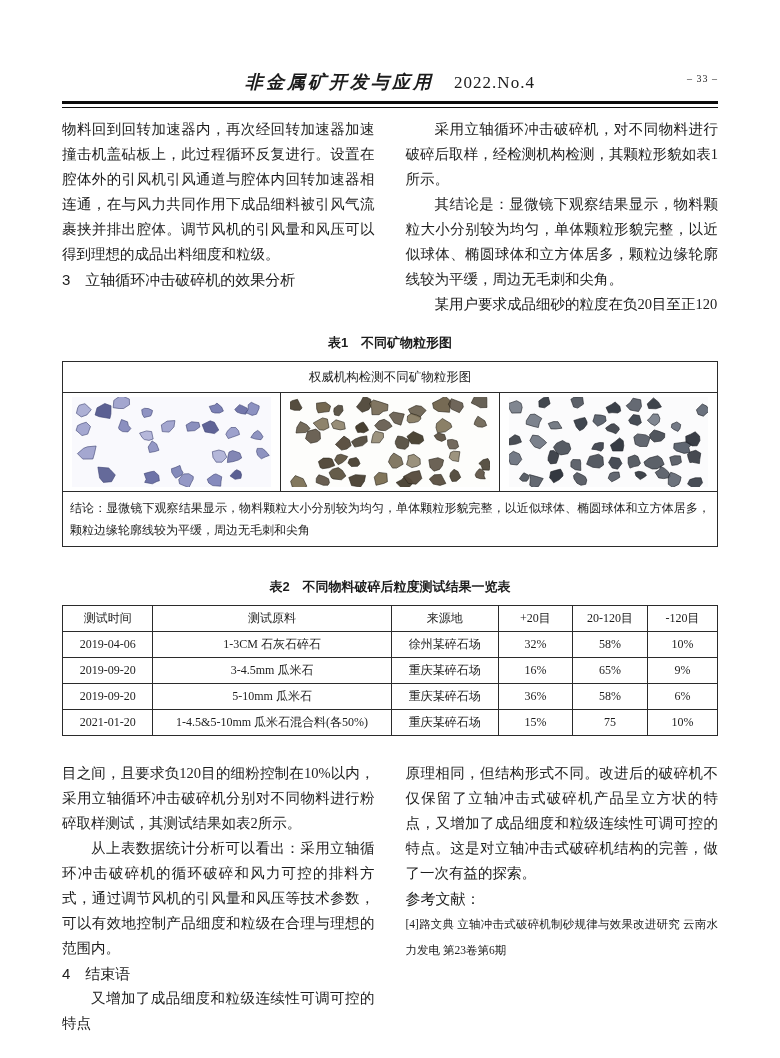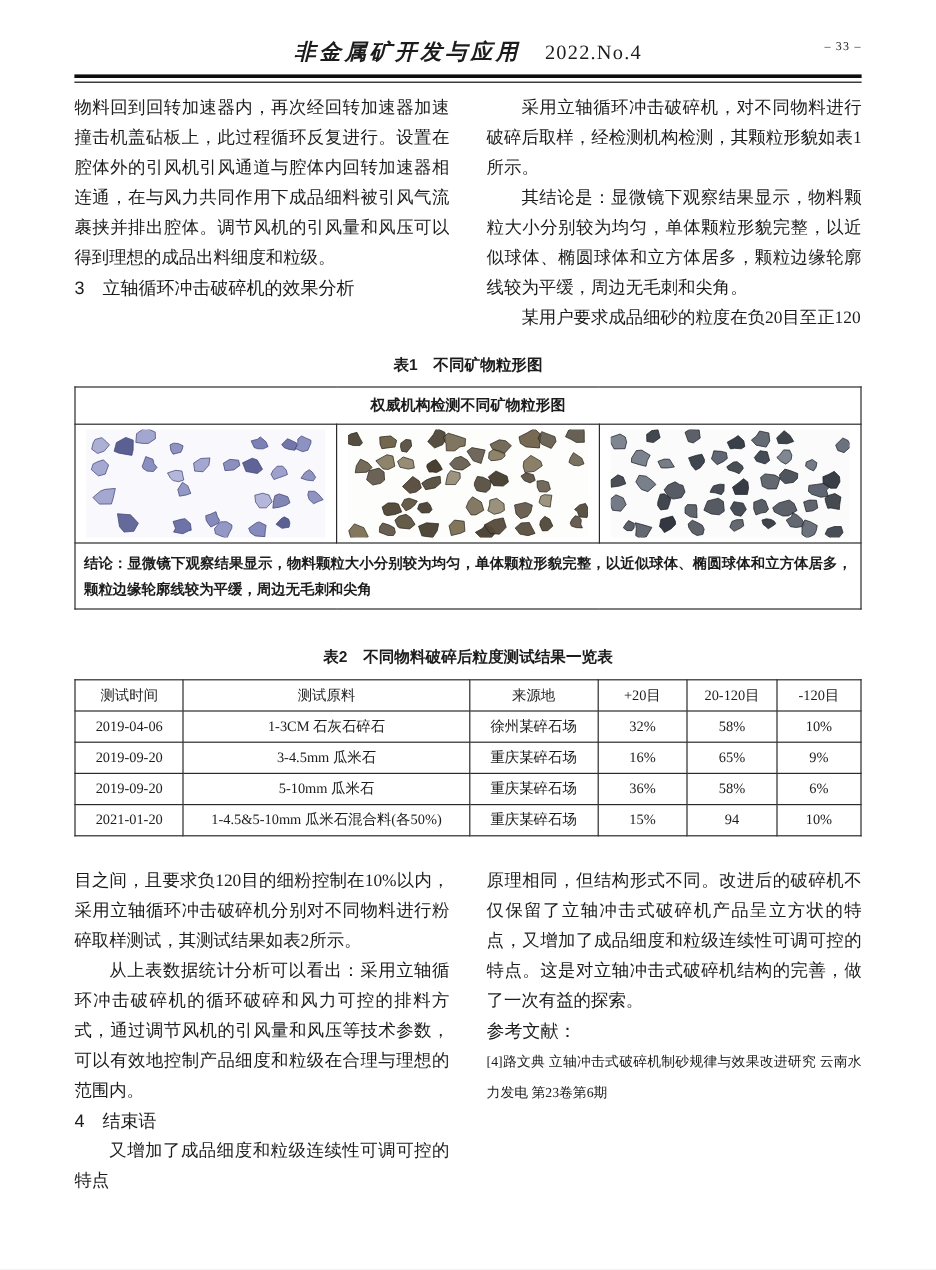--- a/index.html
+++ b/index.html
@@ -2,21 +2,21 @@
 <html><head>
 <meta charset="utf-8">
 <style>
   html,body{margin:0;padding:0;background:#e8e8e8;}
   .page{
     position:relative;
     width:780px;height:1058px;
     margin:0 auto;
     background:#ffffff;
     box-sizing:border-box;
-    padding:31px 62px 0 62px;
+    padding:70px 62px 0 62px;
     font-family:"Liberation Serif","DejaVu Serif",serif;
     color:#1c1c1c;
     overflow:hidden;
   }
   
   .pg-header{position:relative;height:26px;}
   .head-center{
     position:absolute;left:0;right:0;text-align:center;top:0;
     white-space:nowrap;
   }
@@ -49,21 +49,21 @@
   }
   
   .tbl-caption{
     font-family:"Liberation Sans","DejaVu Sans",sans-serif;
     font-weight:bold;font-size:13px;text-align:center;
     margin-top:17px;margin-bottom:9px;white-space:pre-wrap;
   }
   .tbl-caption.second{margin-top:31px;}
   
   table{border-collapse:collapse;width:100%;}
-  .t1{border:1.5px solid #2b2b2b;font-weight:bold;}
+  .t1{border:1.5px solid #2b2b2b;}
   .t1 td{border:1px solid #2b2b2b;}
   .t1 .t1-head{
     text-align:center;font-size:12.5px;height:26px;padding:2px 4px;
   }
   .t1 .t1-img-cell{padding:4px 9px;text-align:center;vertical-align:middle;}
   .t1 .t1-img-cell svg{display:block;margin:0 auto;width:100%;height:90px;}
   .t1 .t1-note{
     font-size:12px;line-height:22px;padding:5px 7px;text-align:justify;
   }
   
@@ -280,21 +280,21 @@
           <td>重庆某碎石场</td>
           <td>36%</td>
           <td>58%</td>
           <td>6%</td>
         </tr>
         <tr>
           <td>2021-01-20</td>
           <td>1-4.5&amp;5-10mm 瓜米石混合料(各50%)</td>
           <td>重庆某碎石场</td>
           <td>15%</td>
-          <td>94</td>
+          <td>75</td>
           <td>10%</td>
         </tr>
       </tbody>
   </table>
 
   <div class="cols bottom">
     <div class="col">
         <div class="p">目之间，且要求负120目的细粉控制在10%以内，采用立轴循环冲击破碎机分别对不同物料进行粉碎取样测试，其测试结果如表2所示。</div>
         <div class="pi">从上表数据统计分析可以看出：采用立轴循环冲击破碎机的循环破碎和风力可控的排料方式，通过调节风机的引风量和风压等技术参数，可以有效地控制产品细度和粒级在合理与理想的范围内。</div>
         <div class="h">4　结束语</div>

